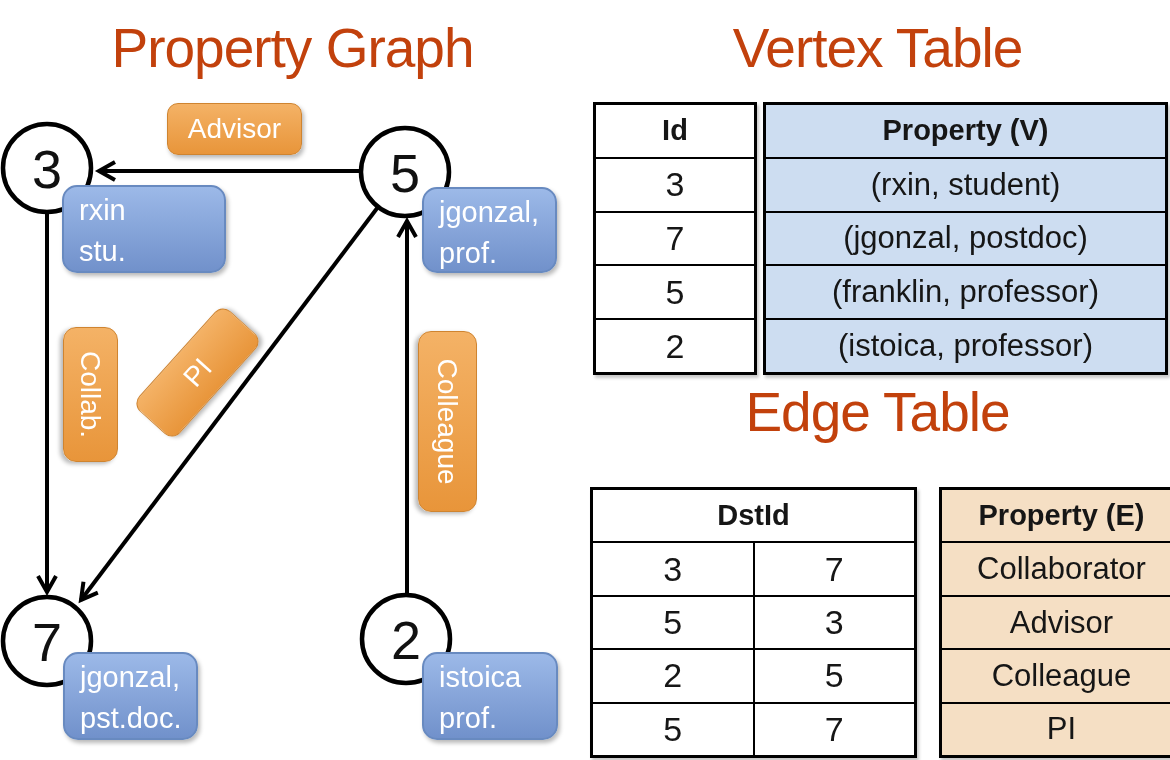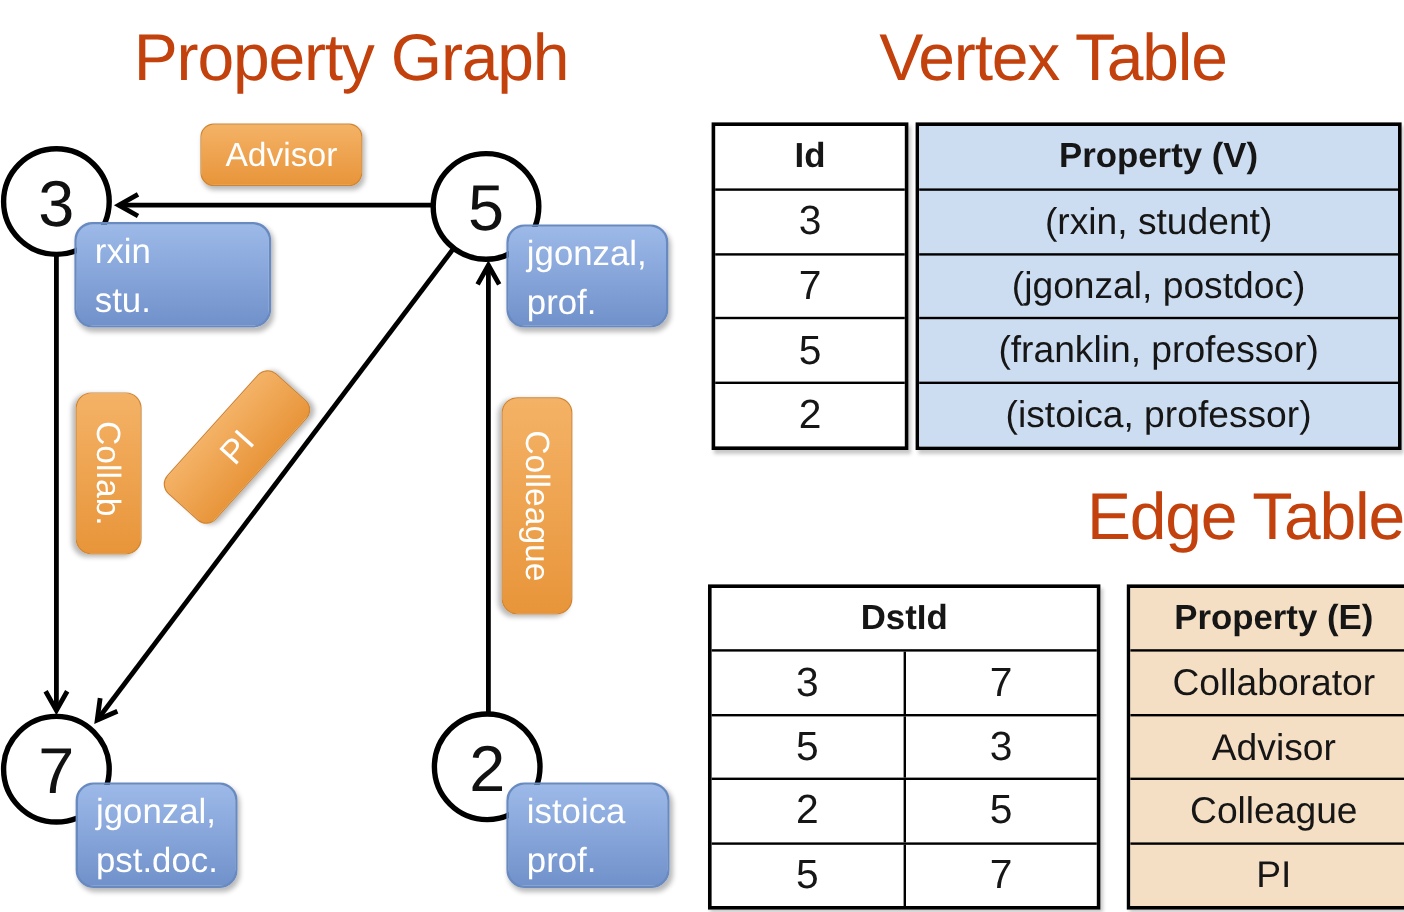--- a/index.html
+++ b/index.html
@@ -11,21 +11,21 @@
   }
   .abs { position:absolute; box-sizing:border-box; }
 
   
   .big-title {
     font-size:55px; font-weight:300; letter-spacing:-1px;
     text-align:center; color:#c2410c; white-space:nowrap;
   }
   #graph-title  { left:0;   top:16px;  width:585px; }
   #vertex-title { left:585px; top:16px;  width:585px; }
-  #edge-title   { left:585px; top:398px; width:585px;text-align:right; }
+  #edge-title   { left:585px; top:380px; width:585px; }
 
   
   #graph-svg { left:0; top:0; width:585px; height:760px; }
   #graph-svg line   { stroke:#000; stroke-width:4; }
   #graph-svg circle { fill:#fff; stroke:#000; stroke-width:4.5; }
   #graph-svg text   {
     font-family:"Liberation Sans", sans-serif;
     font-size:54px; font-weight:300; fill:#111;
     text-anchor:middle;
   }

